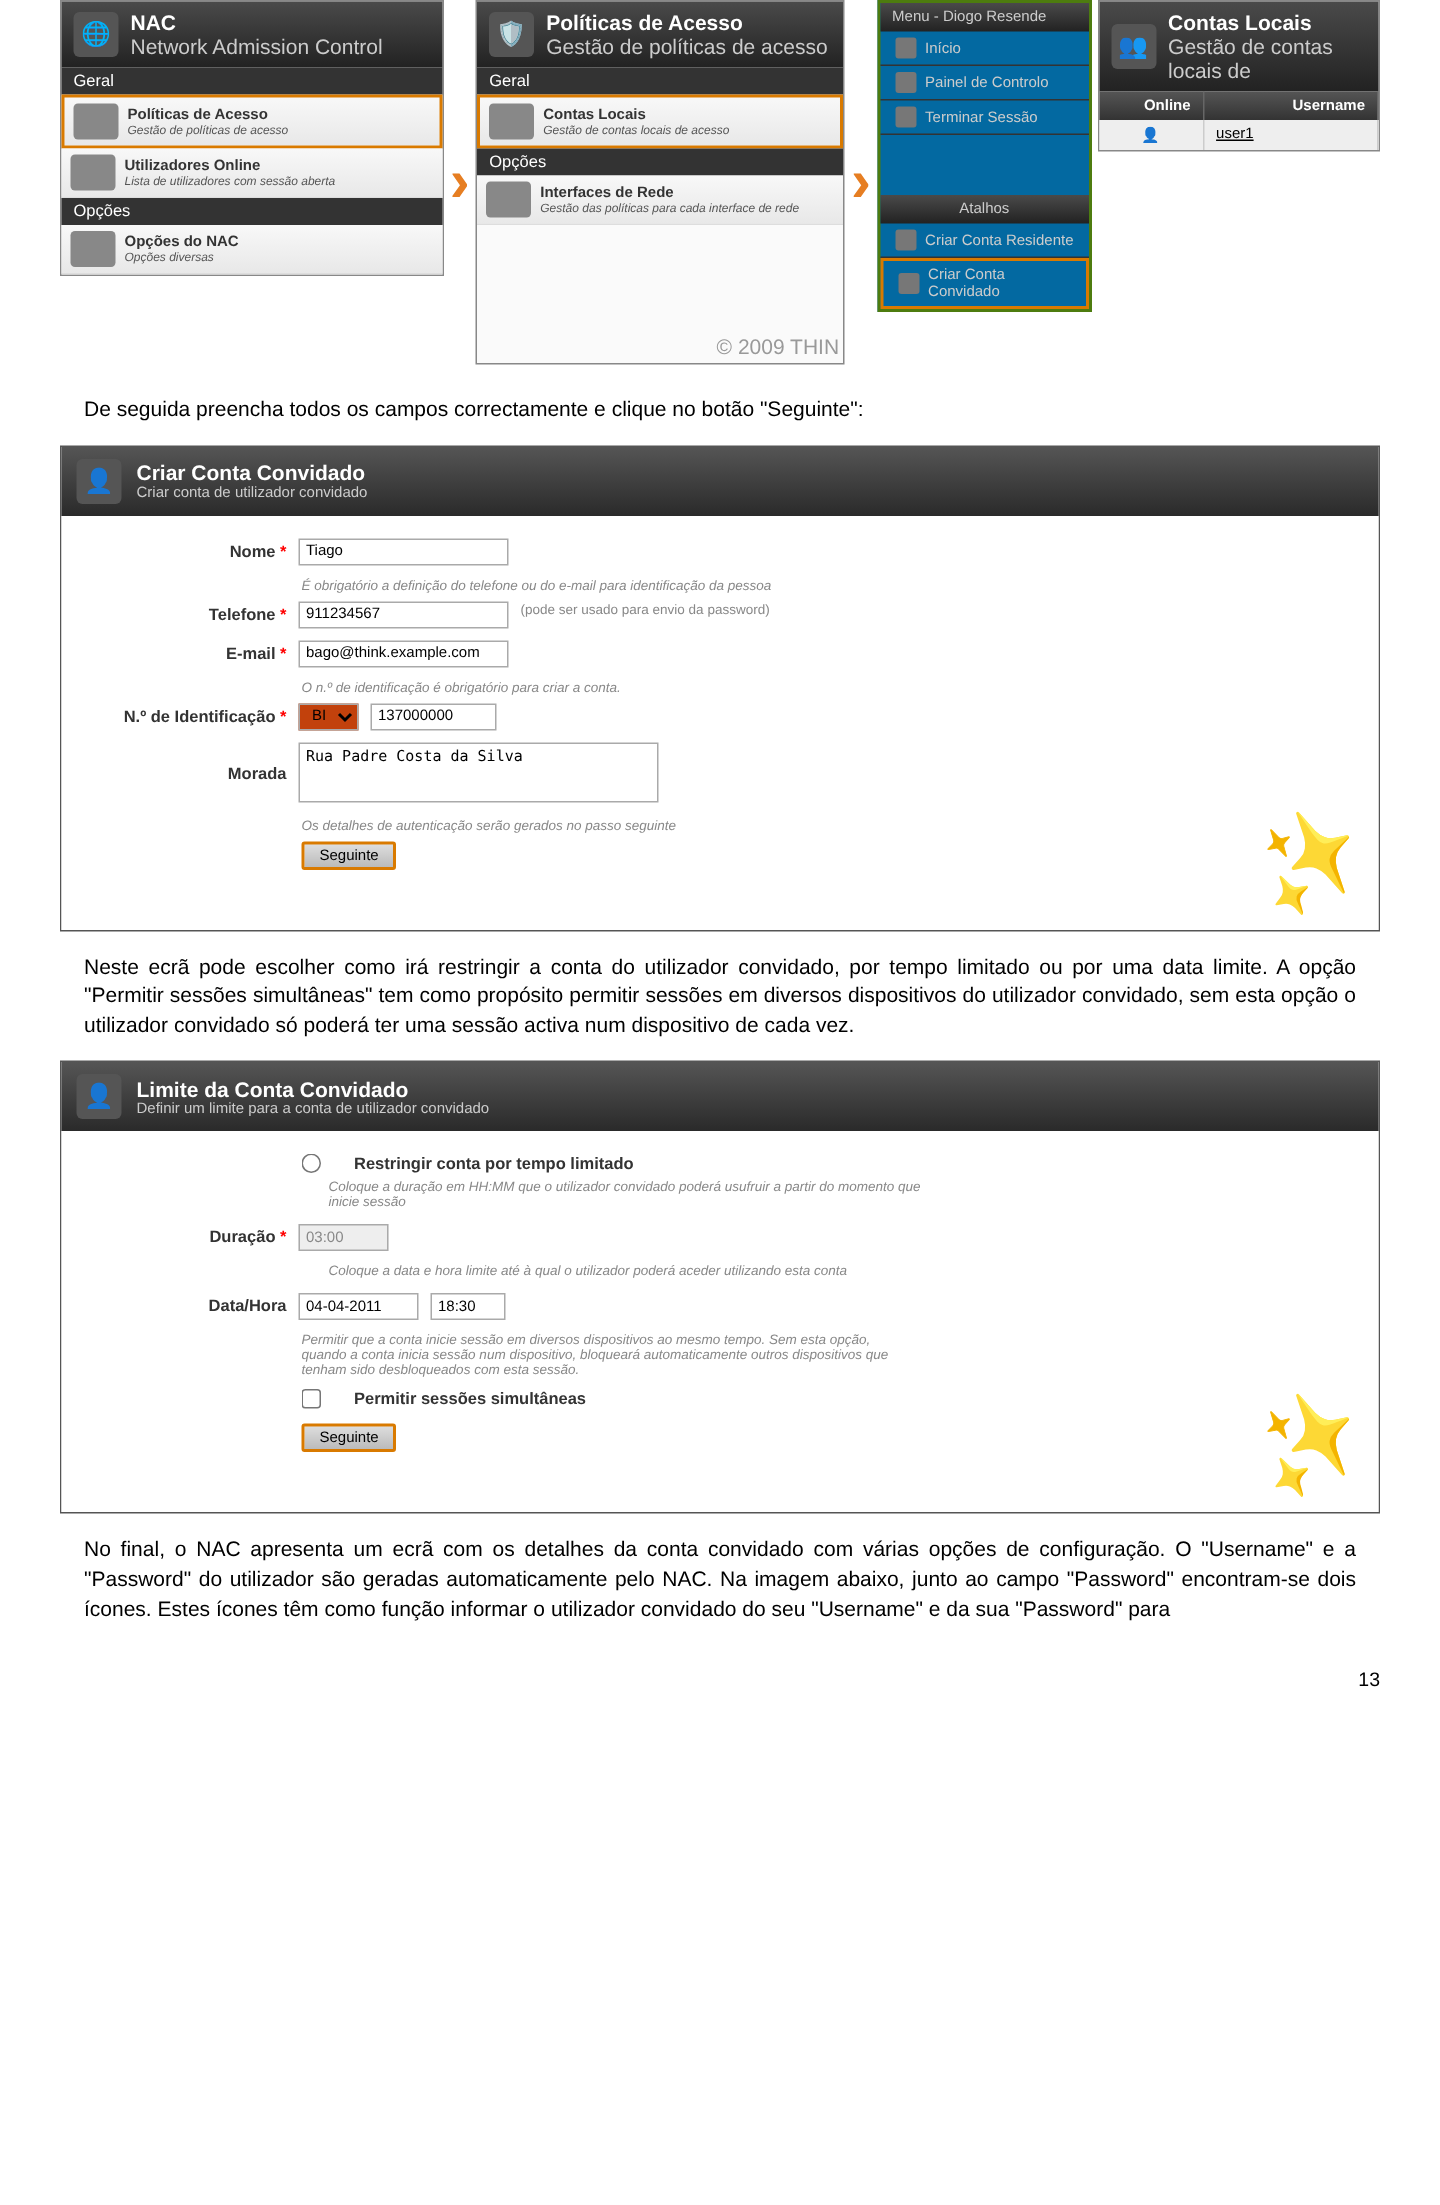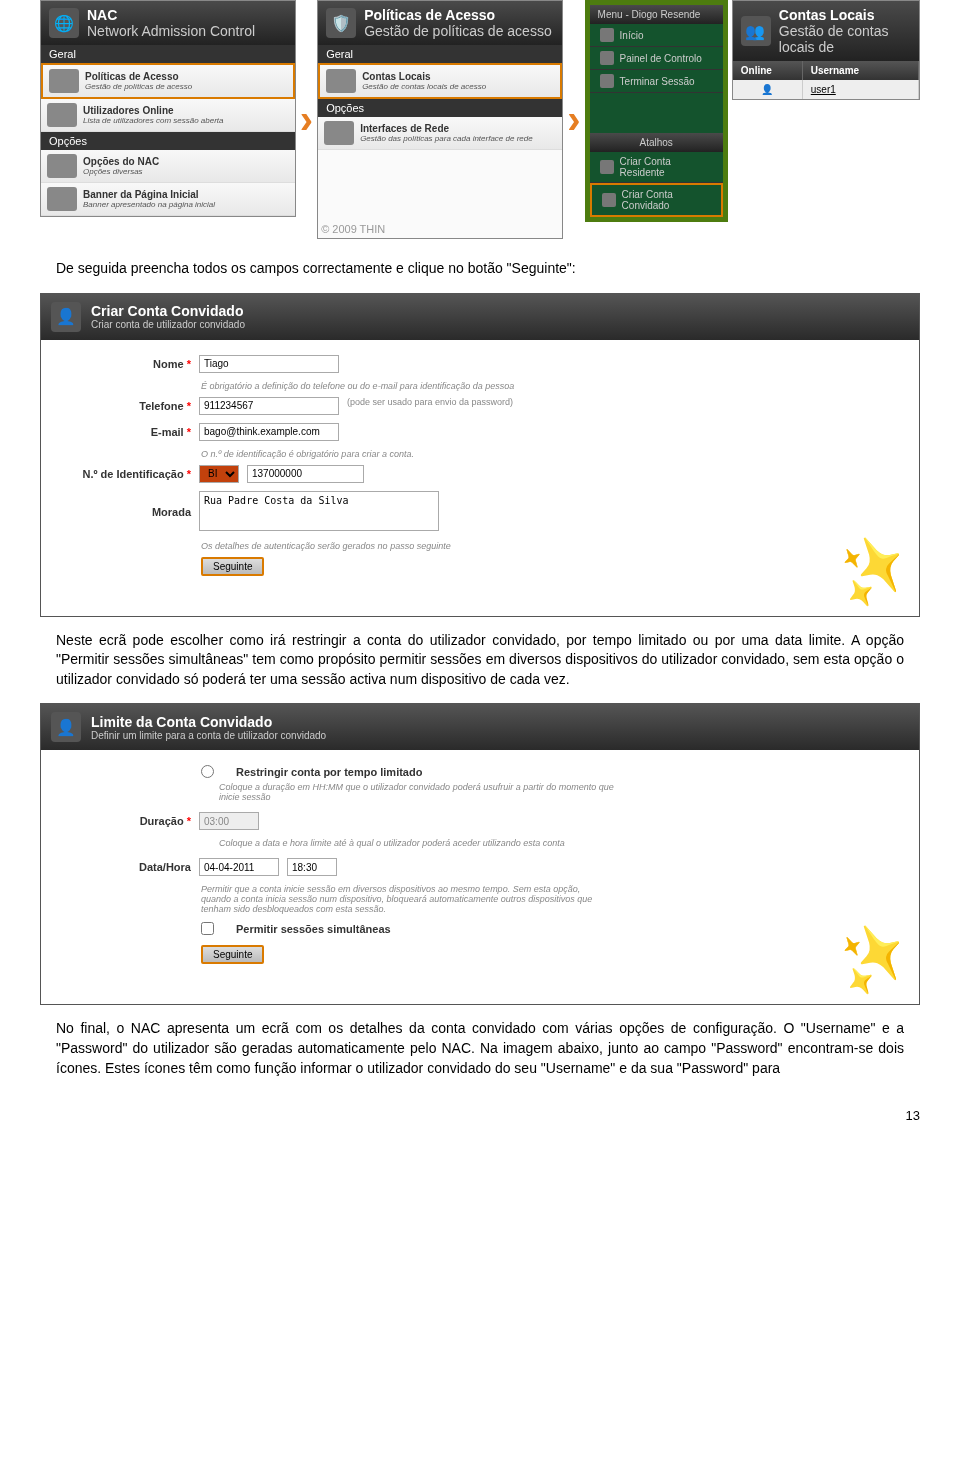--- a/index.html
+++ b/index.html
@@ -11,31 +11,31 @@
   .panel-hd .sub { font-size: 14px; color: #ccc; }
   .icon-block { width: 30px; height: 30px; background: #555; border-radius: 4px; display: flex; align-items: center; justify-content: center; font-size: 16px; flex-shrink: 0; }
   .sec-hd { background: #333; color: #fff; font-size: 11px; padding: 3px 8px; }
   .item { display: flex; align-items: center; gap: 6px; padding: 4px 6px; background: linear-gradient(#f8f8f8,#e8e8e8); border-bottom: 1px solid #ddd; }
   .item.highlight { border: 2px solid #d97a00; }
   .item .ic { width: 30px; height: 24px; background: #888; border-radius: 3px; flex-shrink: 0; }
   .item .txt { font-size: 10px; }
   .item .txt .t1 { font-weight: bold; color: #333; }
   .item .txt .t2 { font-size: 8px; color: #555; font-style: italic; }
   .arrow { font-size: 40px; color: #e67e22; font-weight: bold; align-self: center; }
-  .menu-panel { border: 5px solid #4d7c0f; background: #14532d; color: #ccc; font-size: 10px; }
+  .menu-panel { border: 2px solid #4d7c0f; background: #0369a1; color: #ccc; font-size: 10px; }
   .menu-hd { background: linear-gradient(#4a4a4a,#222); padding: 4px 8px; font-size: 10px; }
   .menu-it { padding: 4px 10px; border-bottom: 1px solid #333; display: flex; align-items: center; gap: 6px; }
   .menu-it.hl { border: 2px solid #d97a00; }
   .mic { width: 14px; height: 14px; background: #777; border-radius: 2px; flex-shrink: 0; }
   .contas-panel { border: 1px solid #888; background: #fff; }
   .th-row { display: flex; background: linear-gradient(#555,#333); color: #fff; font-size: 10px; font-weight: bold; }
-  .th-row div { padding: 4px 8px; border-right: 1px solid #666; }
+  .th-row div { padding: 4px 8px; border-right: 1px solid #666; text-align: right; }
   .td-row { display: flex; background: #eee; font-size: 10px; }
   .td-row div { padding: 4px 8px; border-right: 1px solid #ccc; }
-  .footer-copy { font-size: 11px; color: #999; padding: 3px; }
+  .footer-copy { font-size: 14px; color: #999; text-align: right; padding: 3px; }
 
   .body-text { font-family: Arial, sans-serif; font-size: 14px; line-height: 1.4; margin: 14px 16px; text-align: justify; }
   .page-num { text-align: right; font-size: 13px; margin-top: 30px; }
 
   .form-panel { border: 1px solid #555; background: #fff; margin: 8px 0; position: relative; }
   .form-hd { background: linear-gradient(#555,#2a2a2a); color: #fff; padding: 8px 10px; display: flex; align-items: center; gap: 10px; }
   .form-hd .title { font-weight: bold; font-size: 14px; }
   .form-hd .sub { font-size: 10px; color: #ccc; }
   .wand { position: absolute; right: 10px; bottom: 10px; font-size: 60px; color: #999; transform: rotate(-30deg); pointer-events: none; }
   .form-body { padding: 15px 20px 40px; background: #fff; font-size: 11px; color: #666; }
@@ -83,27 +83,20 @@
         </div>
     </div>
     <div class="sec-hd">Opções</div>
     <div class="item">
       <div class="ic"></div>
       <div class="txt">
           <div class="t1">Opções do NAC</div>
           <div class="t2">Opções diversas</div>
         </div>
     </div>
-    <div class="item">
-      <div class="ic"></div>
-      <div class="txt">
-          <div class="t1">Banner da Página Inicial</div>
-          <div class="t2">Banner apresentado na página inicial</div>
-        </div>
-    </div>
   </div>
 
   <div class="arrow">›</div>
 
   <div class="panel" style="width:255px">
     <div class="panel-hd">
       <div class="icon-block">🛡️</div>
       <div>
         <div class="title">Políticas de Acesso</div>
         <div class="sub">Gestão de políticas de acesso</div>
@@ -198,21 +191,21 @@
       <span class="inline-note">(pode ser usado para envio da password)</span>
     </div>
     <div class="frow">
       <div class="flabel"><span>E-mail</span> <span class="req">*</span></div>
       <input class="finput" style="width: 140px;" value="bago@think.example.com">
     </div>
     <div class="fnote">O n.º de identificação é obrigatório para criar a conta.</div>
     <div class="frow">
       <div class="flabel"><span>N.º de Identificação</span> <span class="req">*</span></div>
       <select class="sel"><option>BI</option></select>
-      <input class="finput" style="width: 117px;" value="137000000">
+      <input class="finput" style="width: 84px;" value="137000000">
     </div>
     <div class="frow" style="align-items:flex-start;margin-top:8px">
       <div class="flabel" style="padding-top:15px">Morada</div>
       <textarea class="textarea" style="">Rua Padre Costa da Silva</textarea>
     </div>
     <div class="fnote" style="margin-top:10px">Os detalhes de autenticação serão gerados no passo seguinte</div>
     <div style="margin-left:140px;margin-top:4px">
       <button class="btn">Seguinte</button>
     </div>
     <div class="wand">✨</div>

